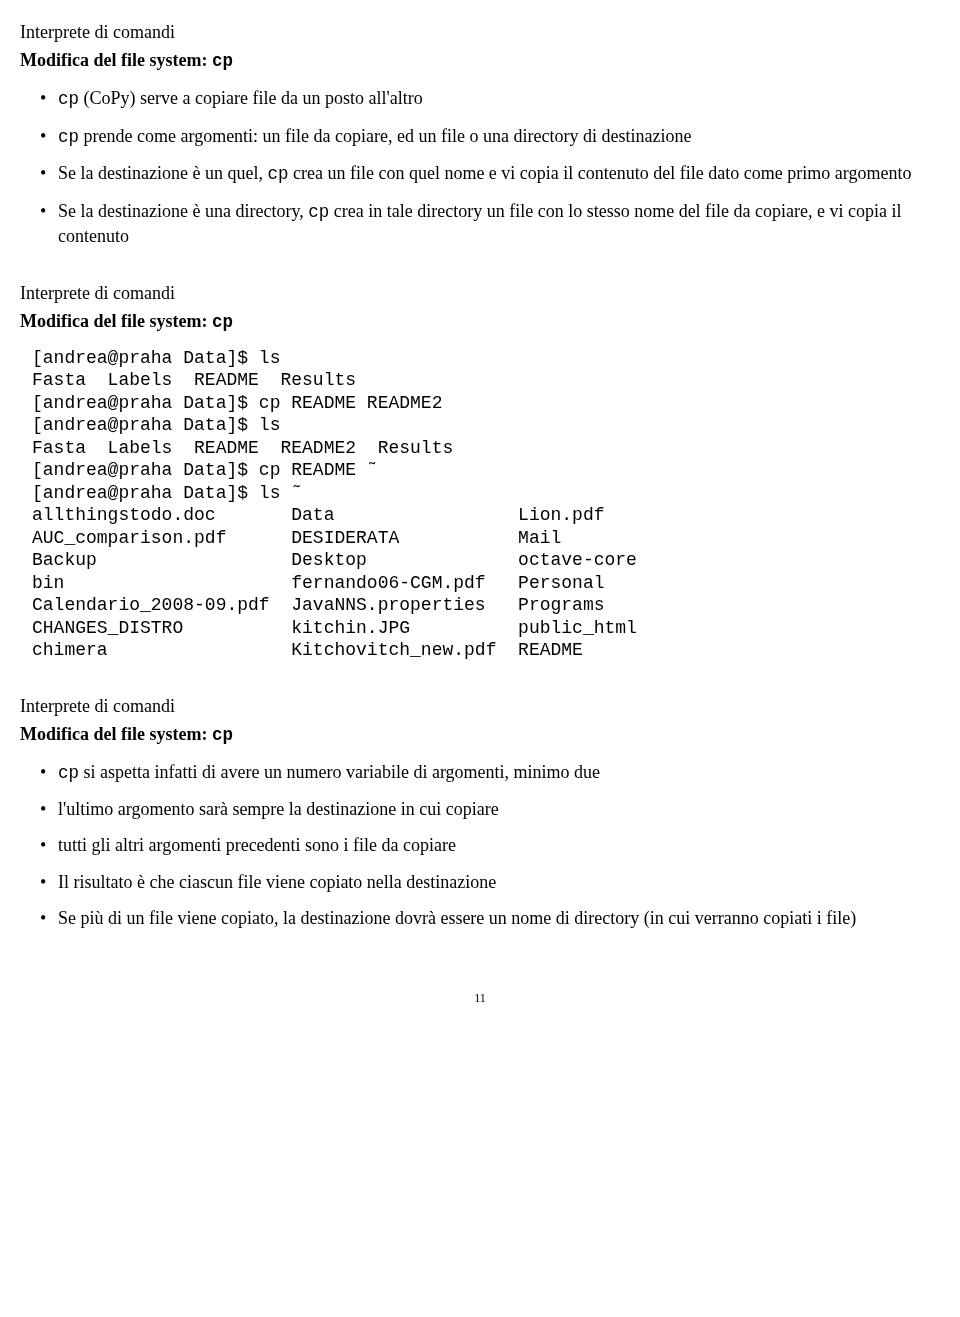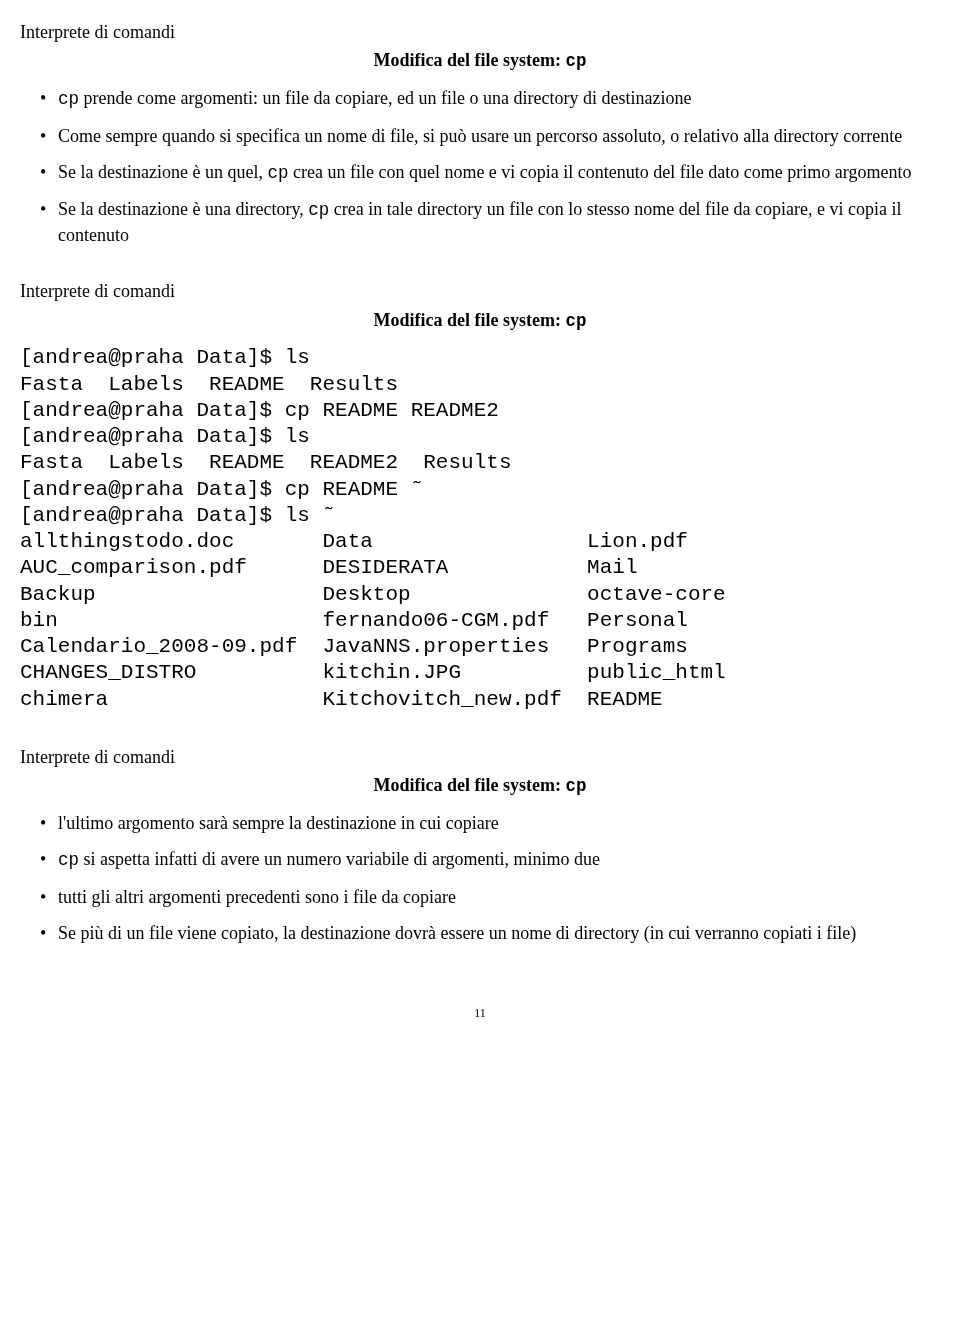--- a/index.html
+++ b/index.html
@@ -12,21 +12,20 @@
       color: #000;
       background: #fff;
     }
     .section-title {
       font-weight: normal;
       margin-bottom: 4px;
     }
     .subtitle {
       font-weight: bold;
       margin-bottom: 12px;
-      text-align: center;
     }
     .tt {
       font-family: 'Courier New', Courier, monospace;
       font-size: 17.5px;
     }
     ul {
       list-style-type: none;
       padding-left: 38px;
       margin: 6px 0 26px 0;
     }
@@ -40,42 +39,42 @@
       position: absolute;
       left: -18px;
       top: 0;
       font-size: 18px;
     }
     .block {
       margin-bottom: 32px;
     }
     pre.code {
       font-family: 'Courier New', Courier, monospace;
-      font-size: 21px;
+      font-size: 18px;
       line-height: 1.25;
       white-space: pre;
-      margin: 8px 0 30px 0;
+      margin: 8px 0 30px 12px;
     }
     .page-number {
       text-align: center;
       margin-top: 60px;
       font-size: 12px;
     }
   </style>
 </head>
 <body>
 
 <div class="block">
   <div class="section-title">Interprete di comandi</div>
   <div class="subtitle">
     <span>Modifica del file system: </span><span class="tt">cp</span>
   </div>
   <ul>
+    <li><span class="tt">cp</span><span> (CoPy) serve a copiare file da un posto all'altro</span></li>
     <li><span class="tt">cp</span><span> prende come argomenti: un file da copiare, ed un file o una directory di destinazione</span></li>
-    <li><span>Come sempre quando si specifica un nome di file, si può usare un percorso assoluto, o relativo alla directory corrente</span></li>
     <li><span>Se la destinazione è un quel, </span><span class="tt">cp</span><span> crea un file con quel nome e vi copia il contenuto del file dato come primo argomento</span></li>
     <li><span>Se la destinazione è una directory, </span><span class="tt">cp</span><span> crea in tale directory un file con lo stesso nome del file da copiare, e vi copia il contenuto</span></li>
   </ul>
 </div>
 
 <div class="block">
   <div class="section-title">Interprete di comandi</div>
   <div class="subtitle">
     <span>Modifica del file system: </span><span class="tt">cp</span>
   </div>
@@ -94,20 +93,21 @@
 CHANGES_DISTRO          kitchin.JPG          public_html
 chimera                 Kitchovitch_new.pdf  README</pre>
 </div>
 
 <div class="block">
   <div class="section-title">Interprete di comandi</div>
   <div class="subtitle">
     <span>Modifica del file system: </span><span class="tt">cp</span>
   </div>
   <ul>
+    <li><span class="tt">cp</span><span> si aspetta infatti di avere un numero variabile di argomenti, minimo due</span></li>
     <li><span>l'ultimo argomento sarà sempre la destinazione in cui copiare</span></li>
-    <li><span class="tt">cp</span><span> si aspetta infatti di avere un numero variabile di argomenti, minimo due</span></li>
     <li><span>tutti gli altri argomenti precedenti sono i file da copiare</span></li>
+    <li><span>Il risultato è che ciascun file viene copiato nella destinazione</span></li>
     <li><span>Se più di un file viene copiato, la destinazione dovrà essere un nome di directory (in cui verranno copiati i file)</span></li>
   </ul>
 </div>
 
 <div class="page-number">11</div>
 
 </body></html>

